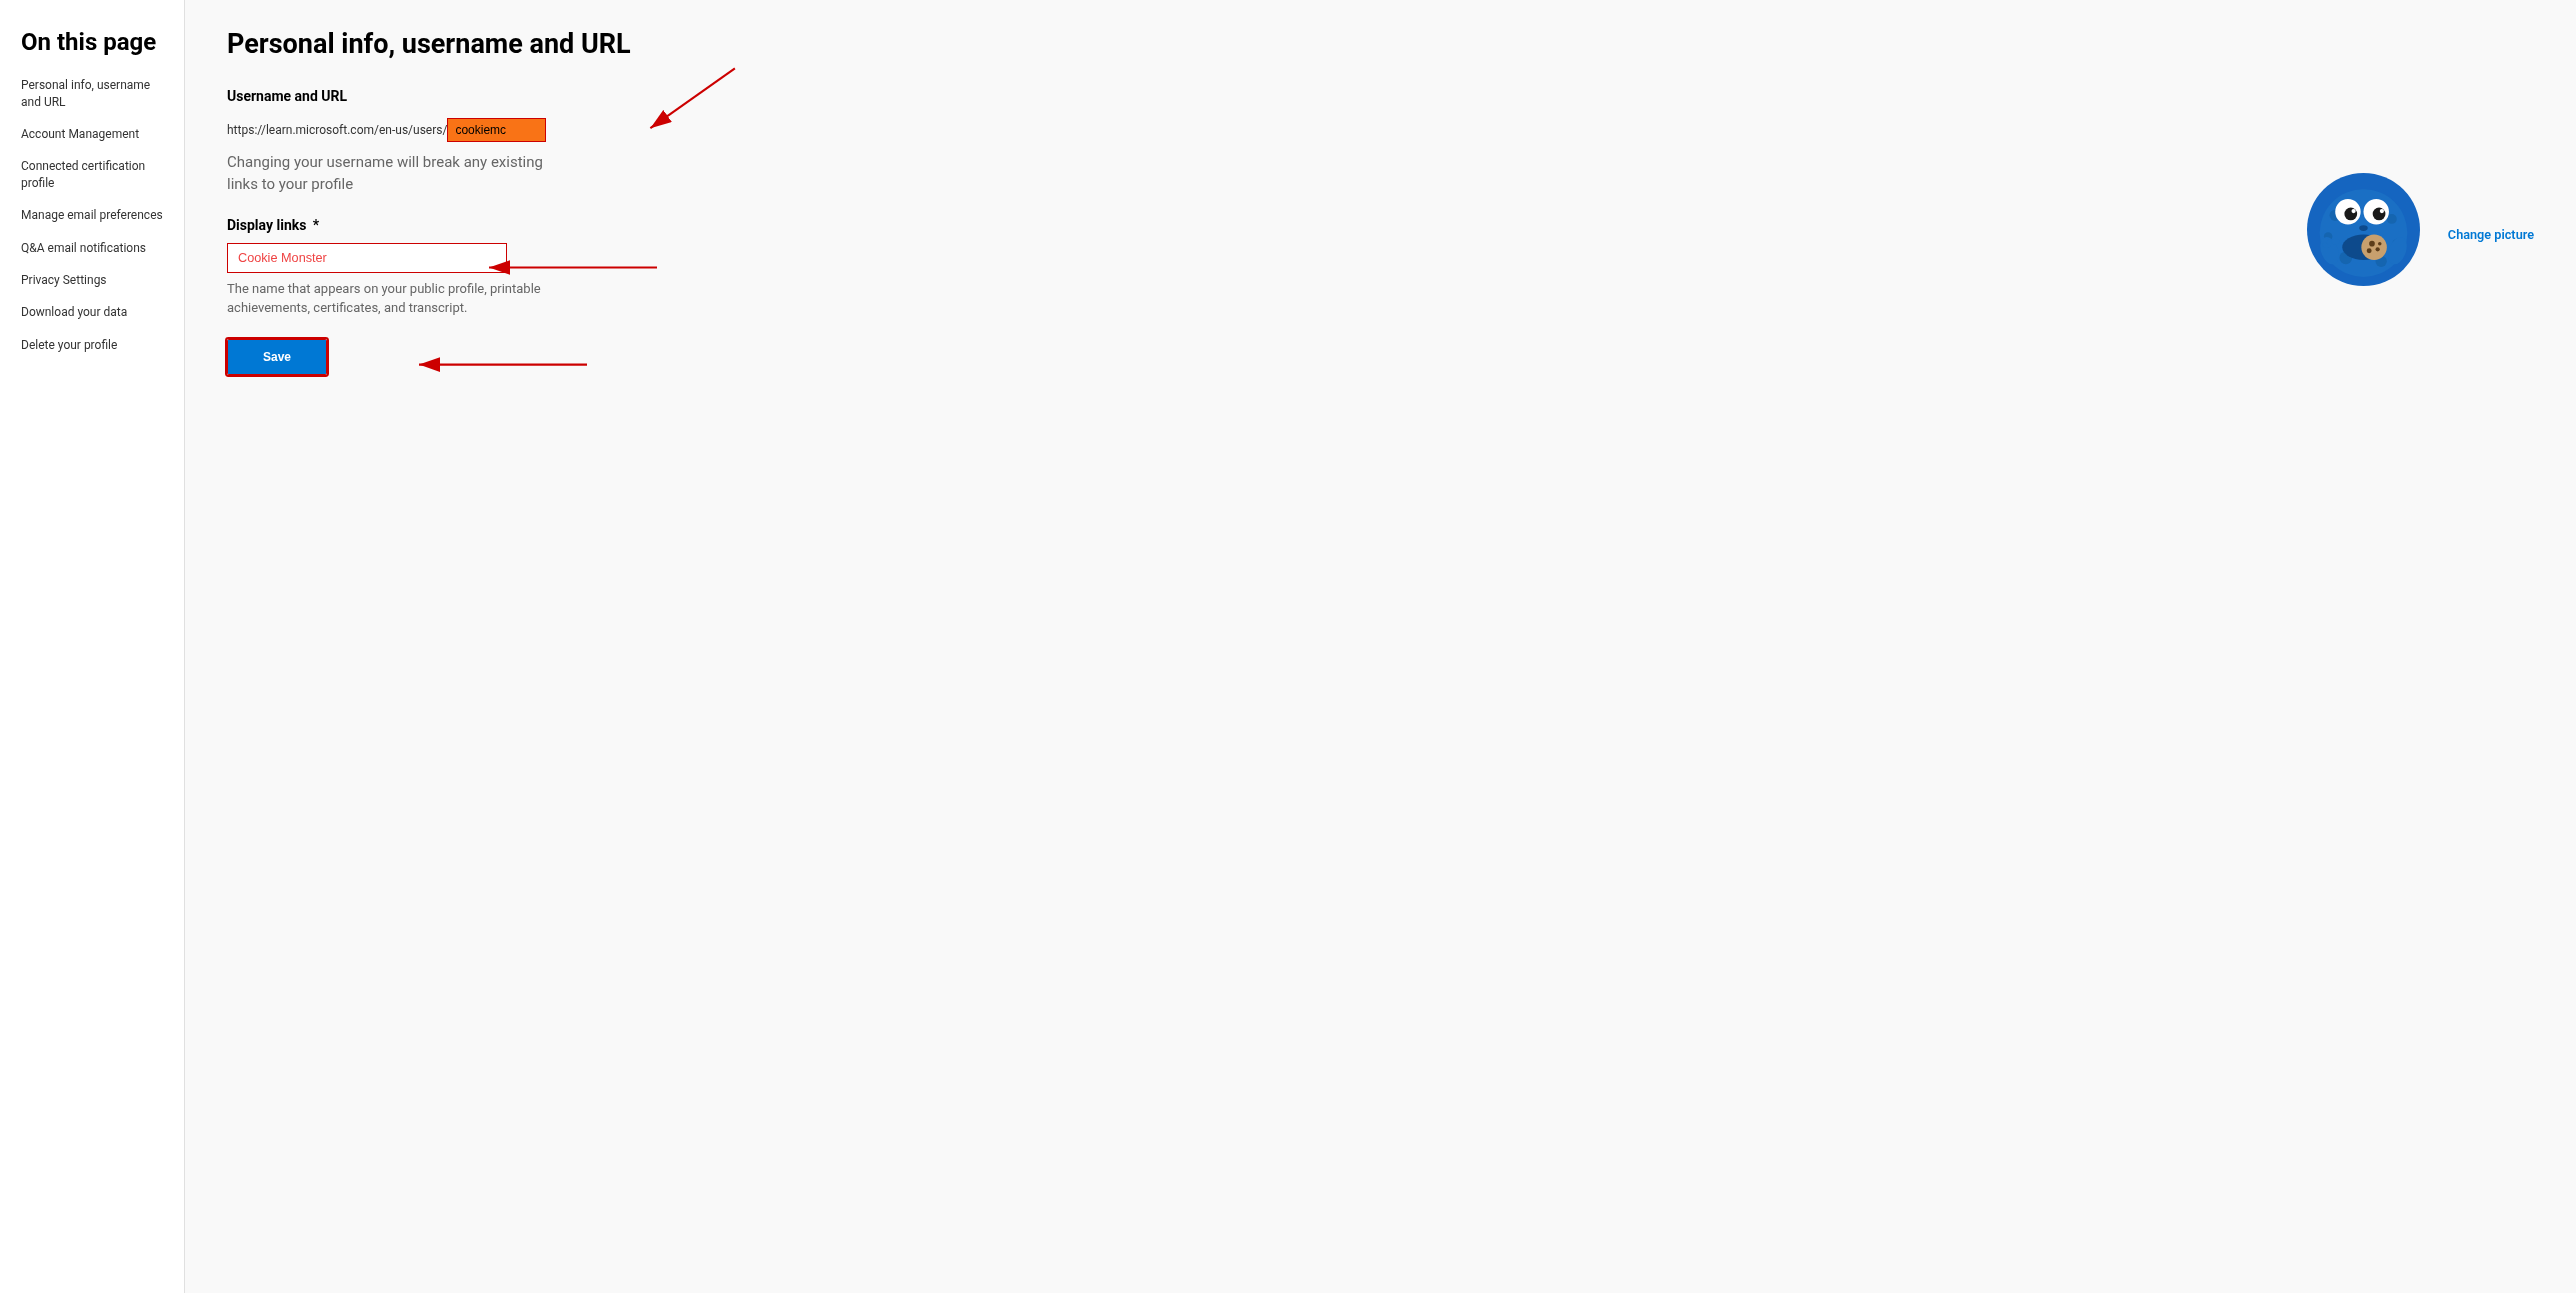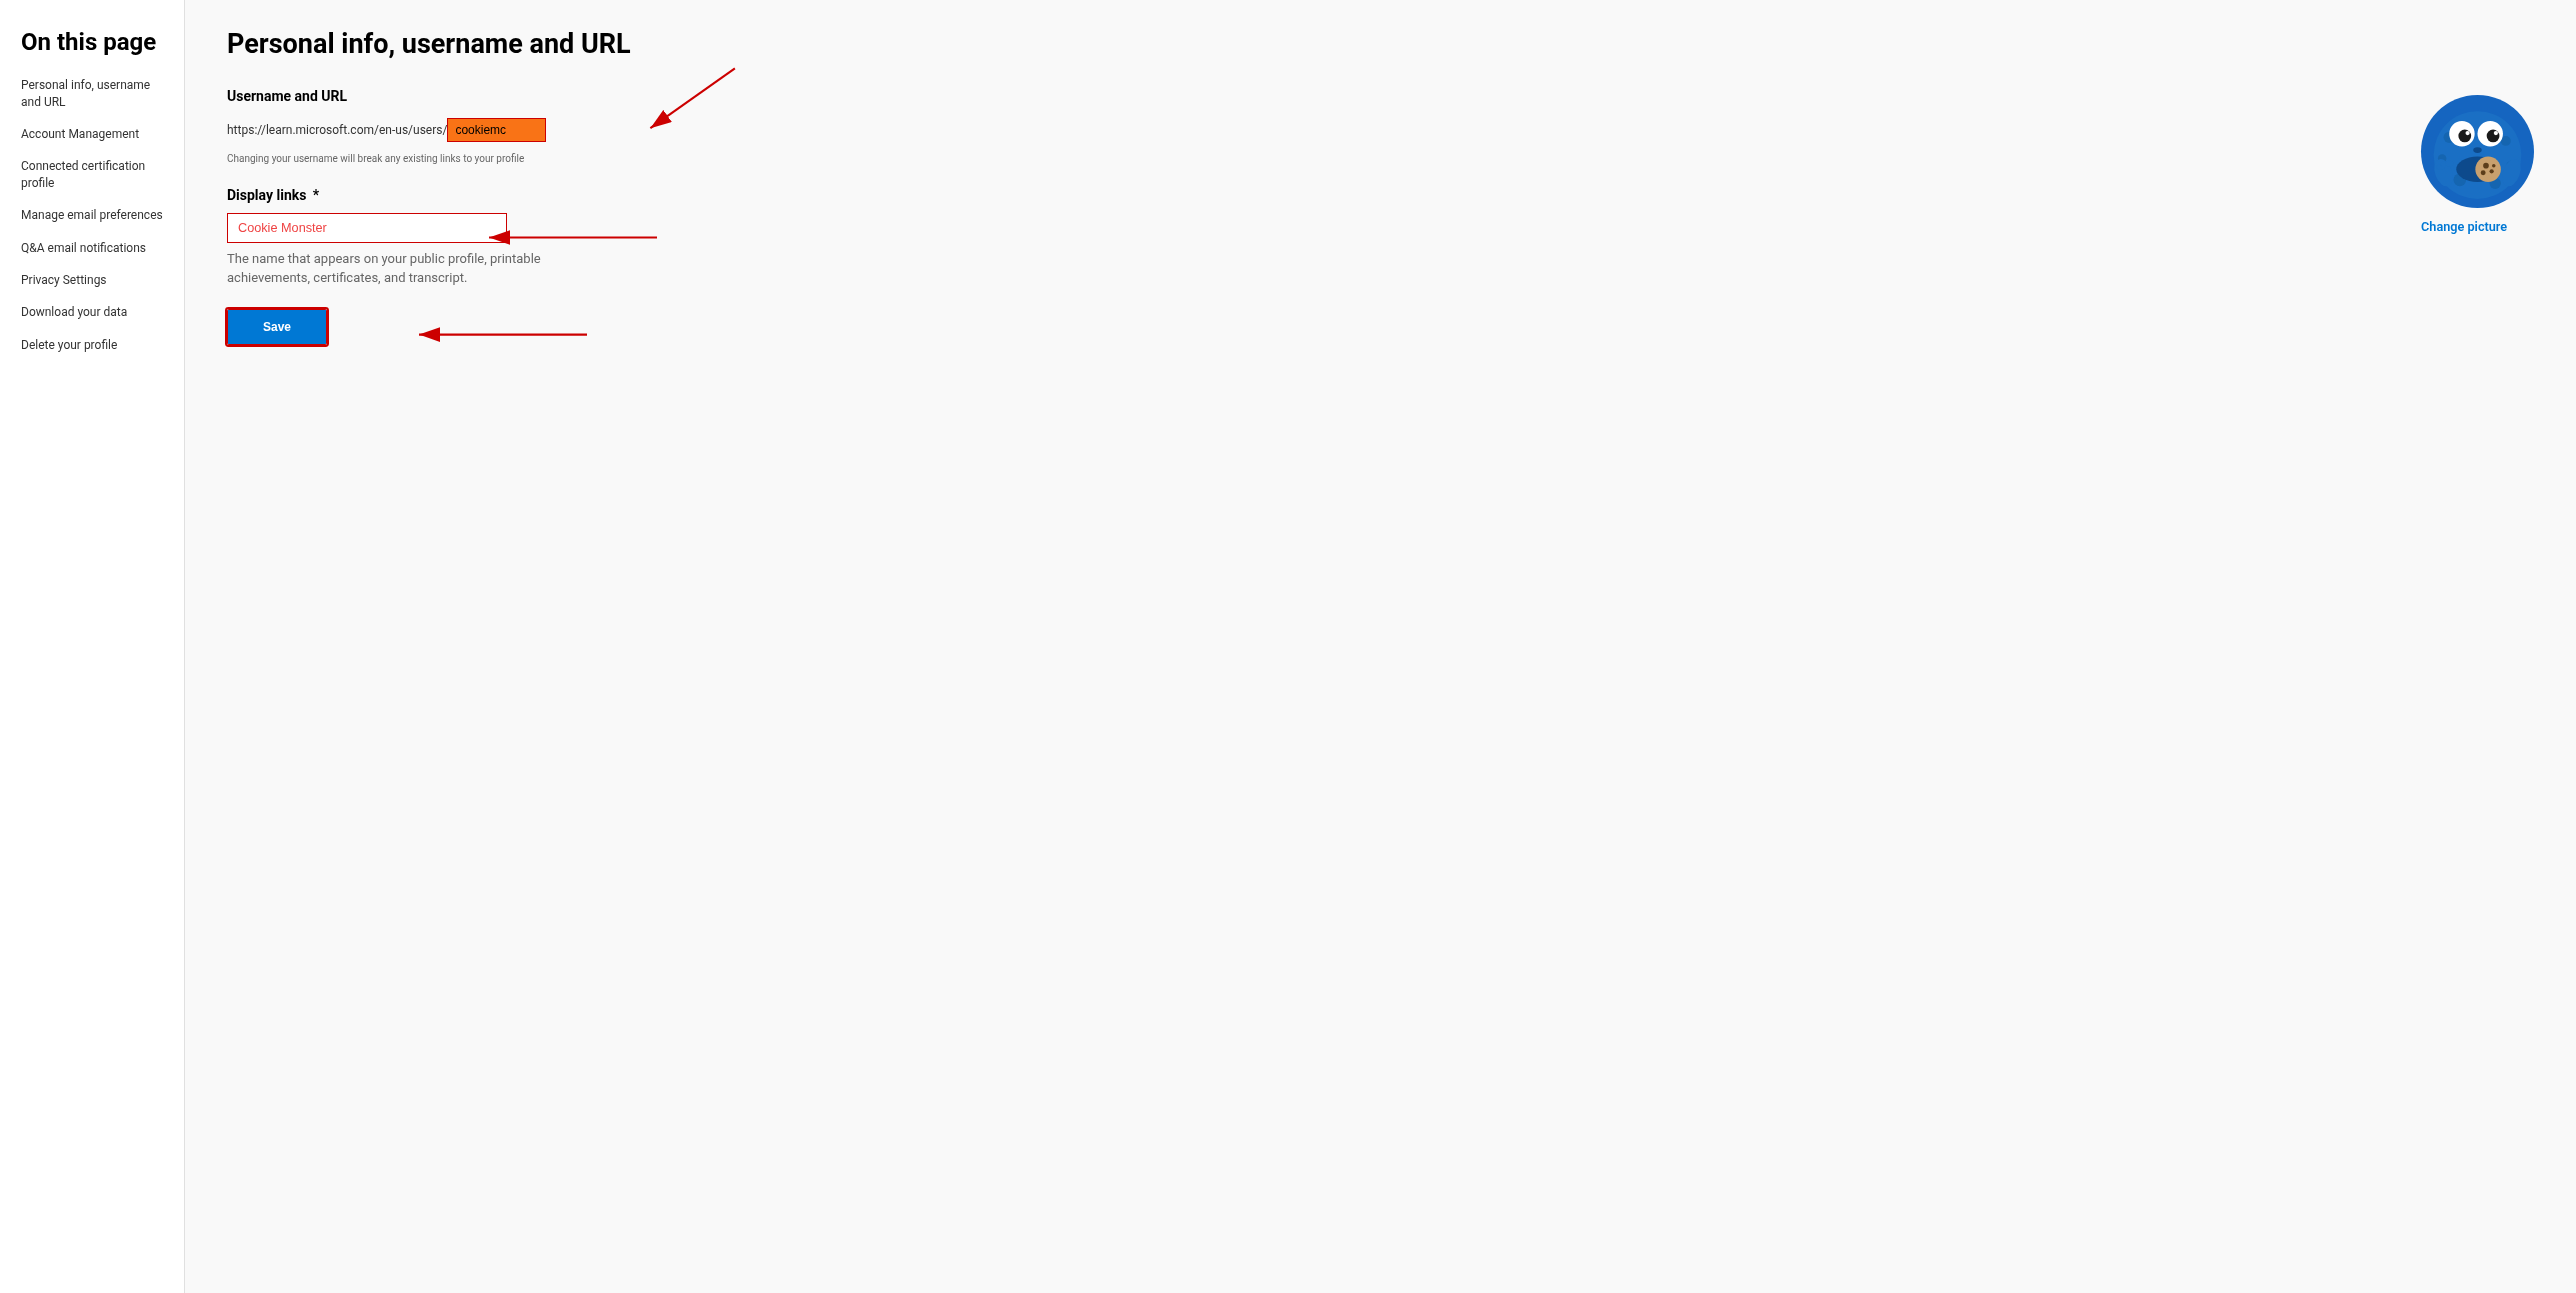--- a/index.html
+++ b/index.html
@@ -84,21 +84,21 @@
       border: 1.4px solid #cc0000;
       padding: 4.2px 7px;
       font-size: 12px;
       color: #000;
       outline: none;
       width: 99px;
       background: #f97316;
     }
 
     .url-hint {
-      font-size: 10px;
+      font-size: 15px;
       color: #666;
       margin-bottom: 7px;
       max-width: 339px;
       line-height: 1.5;
     }
 
     .display-name-section {
       margin-top: 21px;
     }
 
@@ -145,23 +145,24 @@
       display: flex;
       gap: 42px;
     }
 
     .form-section {
       flex: 1;
     }
 
     .avatar-section {
       display: flex;
-      flex-direction: column;
-      align-items: flex-start;
+      flex-direction: row;
+      align-items: center;
       padding-top: 7px;
+      gap: 28px;
     }
 
     .avatar-circle {
       width: 113px;
       height: 113px;
       border-radius: 50%;
       background: #1565c0;
       display: flex;
       align-items: center;
       justify-content: center;

